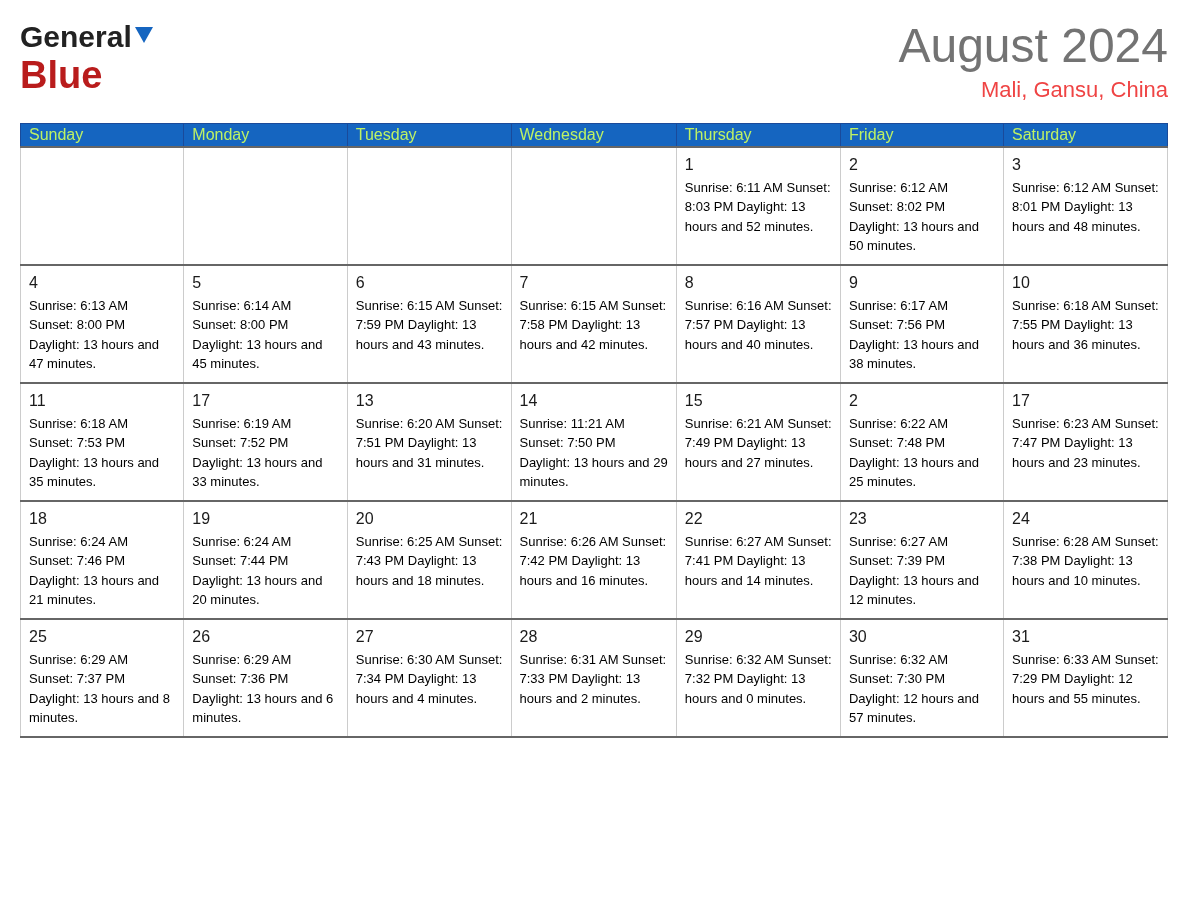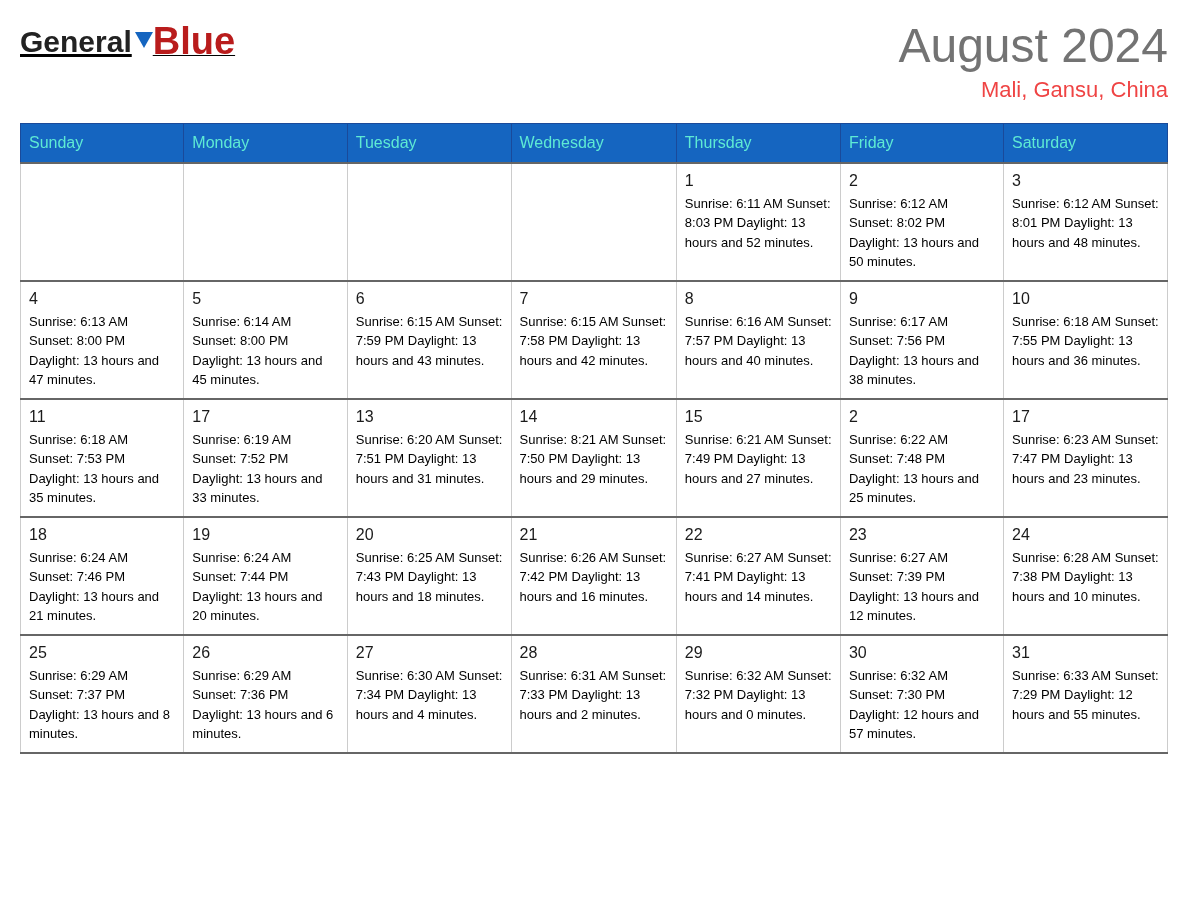--- a/index.html
+++ b/index.html
@@ -11,22 +11,22 @@
       padding: 20px;
     }
     .header {
       display: flex;
       justify-content: space-between;
       align-items: flex-start;
       margin-bottom: 20px;
     }
     .logo {
       display: flex;
-      align-items: center;
-      text-decoration: underline;
+      flex-direction: column;
+      align-items: flex-start;
     }
     .title-section {
       text-align: right;
     }
     .month-title {
       font-size: 48px;
       font-weight: normal;
       color: #737373;
       line-height: 1.1;
     }
@@ -35,22 +35,22 @@
       color: #ef4444;
       margin-top: 4px;
     }
     .calendar {
       width: 100%;
       border-collapse: collapse;
       border: 1px solid #999;
     }
     .calendar th {
       background-color: #1565c0;
-      color: #5eead4;
-      padding: 10px 8px;
+      color: #bef264;
+      padding: 2px 8px;
       font-size: 16px;
       font-weight: normal;
       text-align: left;
       border: 1px solid #1a4a9a;
     }
     .calendar td {
       vertical-align: top;
       padding: 8px;
       border: 1px solid #ccc;
       width: 170px;
@@ -225,21 +225,21 @@
         </td>
         <td>
           <div class="day-number">13</div>
           <div class="day-info">Sunrise: 6:20 AM
 Sunset: 7:51 PM
 Daylight: 13 hours
 and 31 minutes.</div>
         </td>
         <td>
           <div class="day-number">14</div>
-          <div class="day-info">Sunrise: 8:21 AM
+          <div class="day-info">Sunrise: 11:21 AM
 Sunset: 7:50 PM
 Daylight: 13 hours
 and 29 minutes.</div>
         </td>
         <td>
           <div class="day-number">15</div>
           <div class="day-info">Sunrise: 6:21 AM
 Sunset: 7:49 PM
 Daylight: 13 hours
 and 27 minutes.</div>

